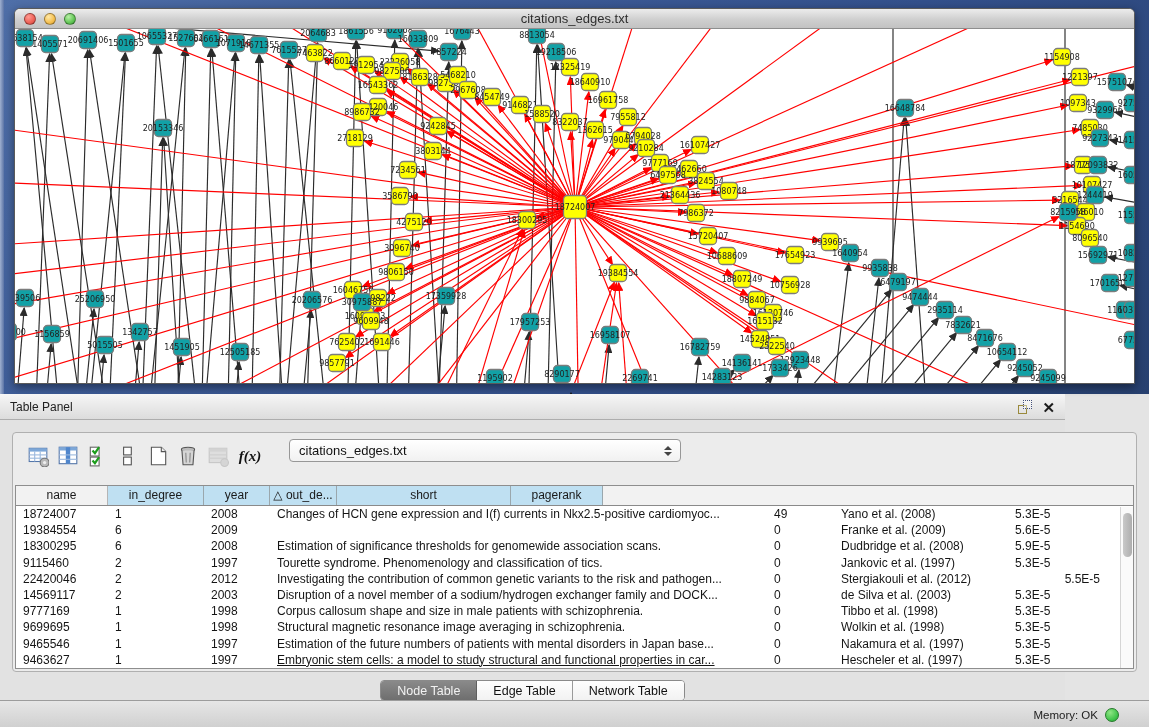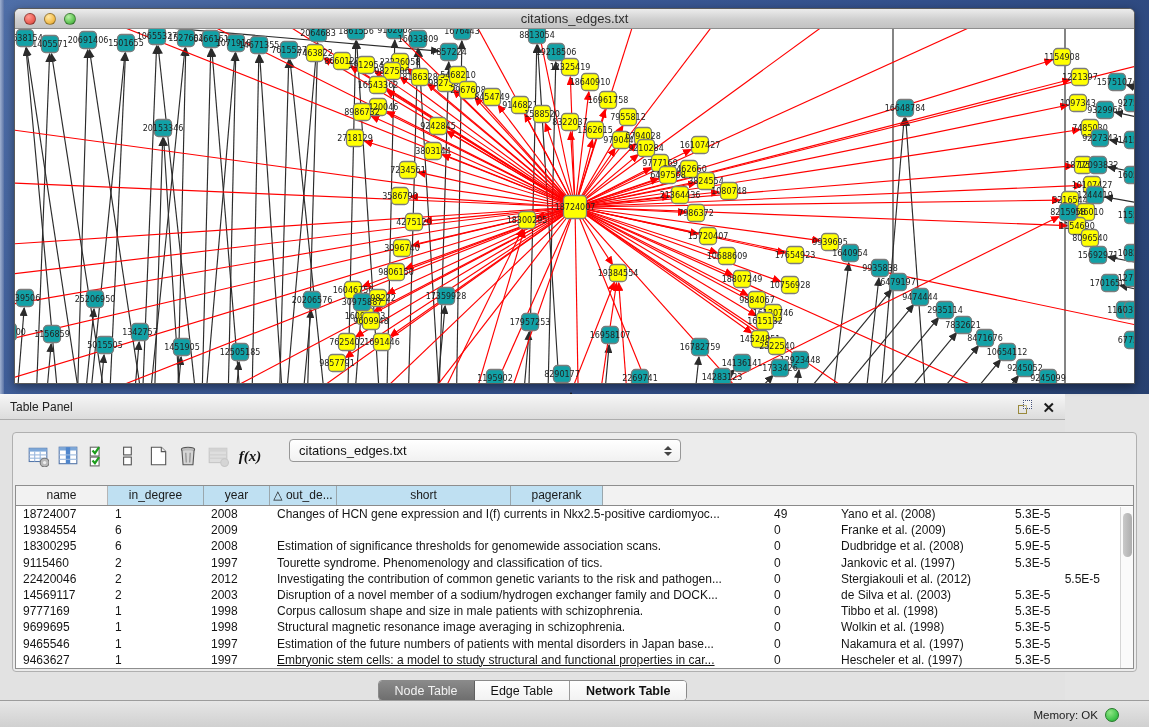--- a/index.html
+++ b/index.html
@@ -63,21 +63,21 @@
   .tbody { position:relative; }
   .trow { display:flex; height:16.2px; }
   .td { font-size:12px; color:#151515; line-height:16px; padding-left:7px; overflow:hidden; white-space:nowrap; }
   .vscroll { position:absolute; right:0; top:21px; width:13px; height:162px; background:#fafafa; border-left:1px solid #d5d5d5; }
   .vthumb { position:absolute; left:2px; top:6px; width:9px; height:44px; background:linear-gradient(90deg,#c9c9c9,#aeaeae); border-radius:5px; }
 
   .seg-tabs { position:absolute; left:0; right:0; top:286px; display:flex; justify-content:center; }
   .seg { display:flex; border:1px solid #8a8a8a; border-radius:4px; overflow:hidden; height:21px;
     background:#fdfdfd; box-shadow:0 1px 0 rgba(255,255,255,.7); }
   .seg .tab { font-size:12.5px; padding:0 16px; line-height:20px; color:#111; border-right:1px solid #9a9a9a; background:linear-gradient(#fefefe,#f2f2f2); }
-  .seg .tab:last-child { border-right:none;font-weight:bold; }
+  .seg .tab:last-child { border-right:none; }
   .seg .tab.active { background:linear-gradient(#8a8a8a,#6e6e6e); color:#f2f2f2; border-right-color:#5f5f5f; }
 
   .statusbar { position:absolute; left:0; bottom:0; width:1149px; height:27px;
     background:linear-gradient(#e6e6e6,#d0d0d0); border-top:1px solid #9c9c9c; }
   .mem { position:absolute; right:30px; top:0; height:27px; display:flex; align-items:center; gap:7px; }
   .mem-label { font-size:11.5px; color:#222; }
   .mem-dot { width:14px; height:14px; border-radius:50%; border:1px solid #257a2a;
     background:radial-gradient(circle at 35% 30%, #8fe584, #3fc34a 65%, #2a9a35); }
 
   .cursor { position:absolute; left:566px; top:392px; width:0; height:0;

